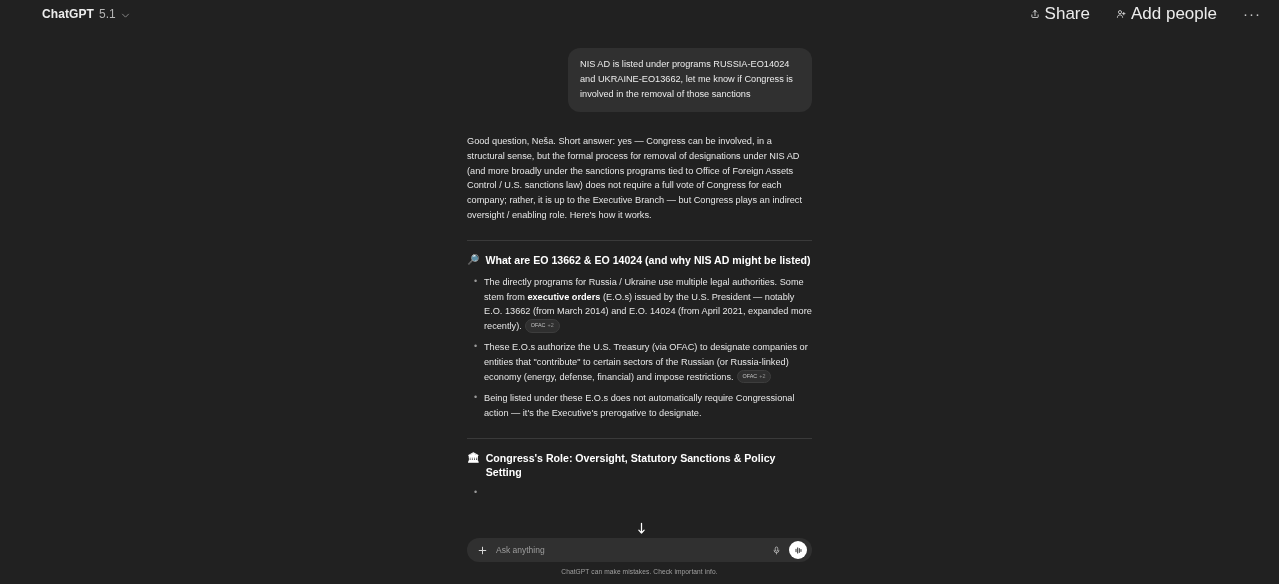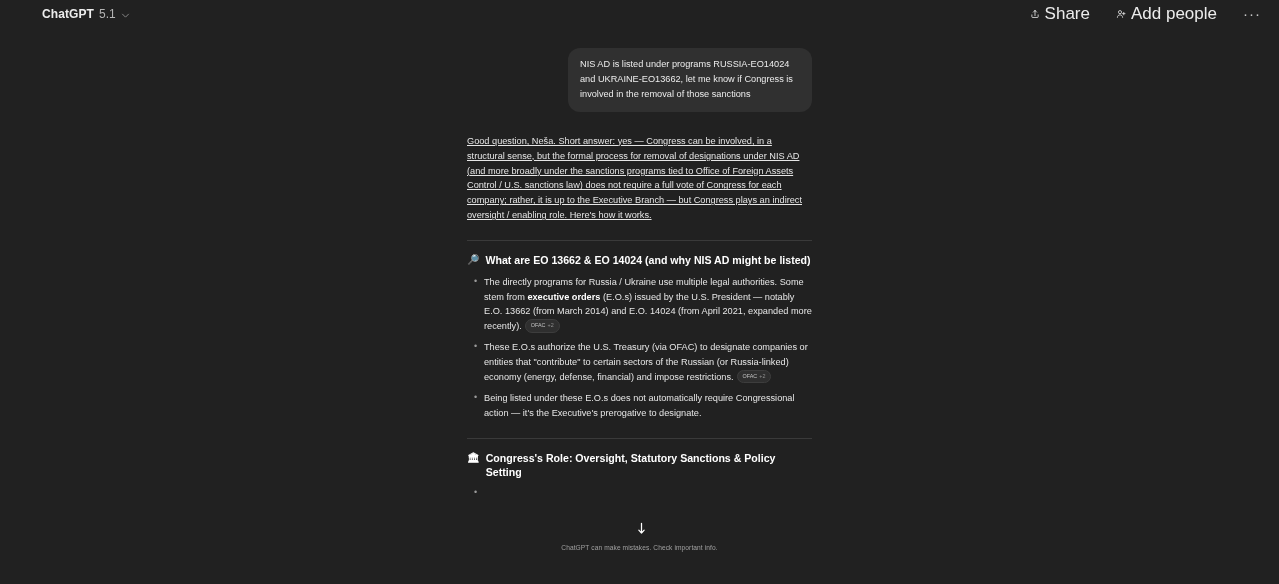--- a/index.html
+++ b/index.html
@@ -45,21 +45,21 @@
     padding: 9px 12px 10px 12px;
     font-size: 9.2px; line-height: 1.62;
     color: #ececec;
     max-width: 244px;
     text-align: left;
   }
 
   .assistant { margin-top: 22px; font-size: 9.2px; line-height: 1.62; color: #e6e6e6; }
   .assistant p { margin: 0 0 0 0; }
   .para { margin-top: 14px; }
-  .para:first-child { margin-top: 0; text-decoration: underline; }
+  .para:first-child { margin-top: 0; }
 
   hr.sep { border: 0; border-top: 1px solid #3a3a3a; margin: 17px 0 12px 0; }
 
   h3.section {
     display: flex; align-items: flex-start; gap: 6px;
     font-size: 10.6px; font-weight: 700; color: #fff;
     margin: 0 0 7px 0; line-height: 1.35;
   }
   .emoji { font-size: 10px; line-height: 1.45; }
 
@@ -186,14 +186,33 @@
     </div>
 
   </div>
 </div>
 
 <svg class="cursor" viewBox="0 0 12 18">
   <path d="M6 1.5 v11 M6 12.5 L3 9.2 M6 12.5 L9 9.2" stroke="#ffffff" stroke-width="1.4" fill="none" stroke-linecap="round" stroke-linejoin="round"></path>
 </svg>
 
 <div class="composer-wrap">
+  <div class="composer">
+    <div class="plus-btn">
+      <svg width="11" height="11" viewBox="0 0 16 16">
+        <path d="M8 3.2v9.6M3.2 8h9.6" stroke="#d6d6d6" stroke-width="1.45" stroke-linecap="round"></path>
+      </svg>
+    </div>
+    <input class="ask-input" type="text" value="" placeholder="Ask anything" style="">
+    <div class="mic-btn">
+      <svg width="9" height="9" viewBox="0 0 16 16">
+        <rect x="5.8" y="1.8" width="4.4" height="7.4" rx="2.2" stroke="#d6d6d6" stroke-width="1.2" fill="none"></rect>
+        <path d="M3.6 7.6a4.4 4.4 0 0 0 8.8 0M8 12v2.2" stroke="#d6d6d6" stroke-width="1.2" fill="none" stroke-linecap="round"></path>
+      </svg>
+    </div>
+    <div class="voice-btn">
+      <svg width="11" height="11" viewBox="0 0 16 16">
+        <path d="M4.4 6.2v3.6M6.8 4.2v7.6M9.2 5.2v5.6M11.6 6.6v2.8" stroke="#1d1d1d" stroke-width="1.35" stroke-linecap="round"></path>
+      </svg>
+    </div>
+  </div>
   <div class="disclaimer">ChatGPT can make mistakes. Check important info.</div>
 </div>
 
 </body></html>

